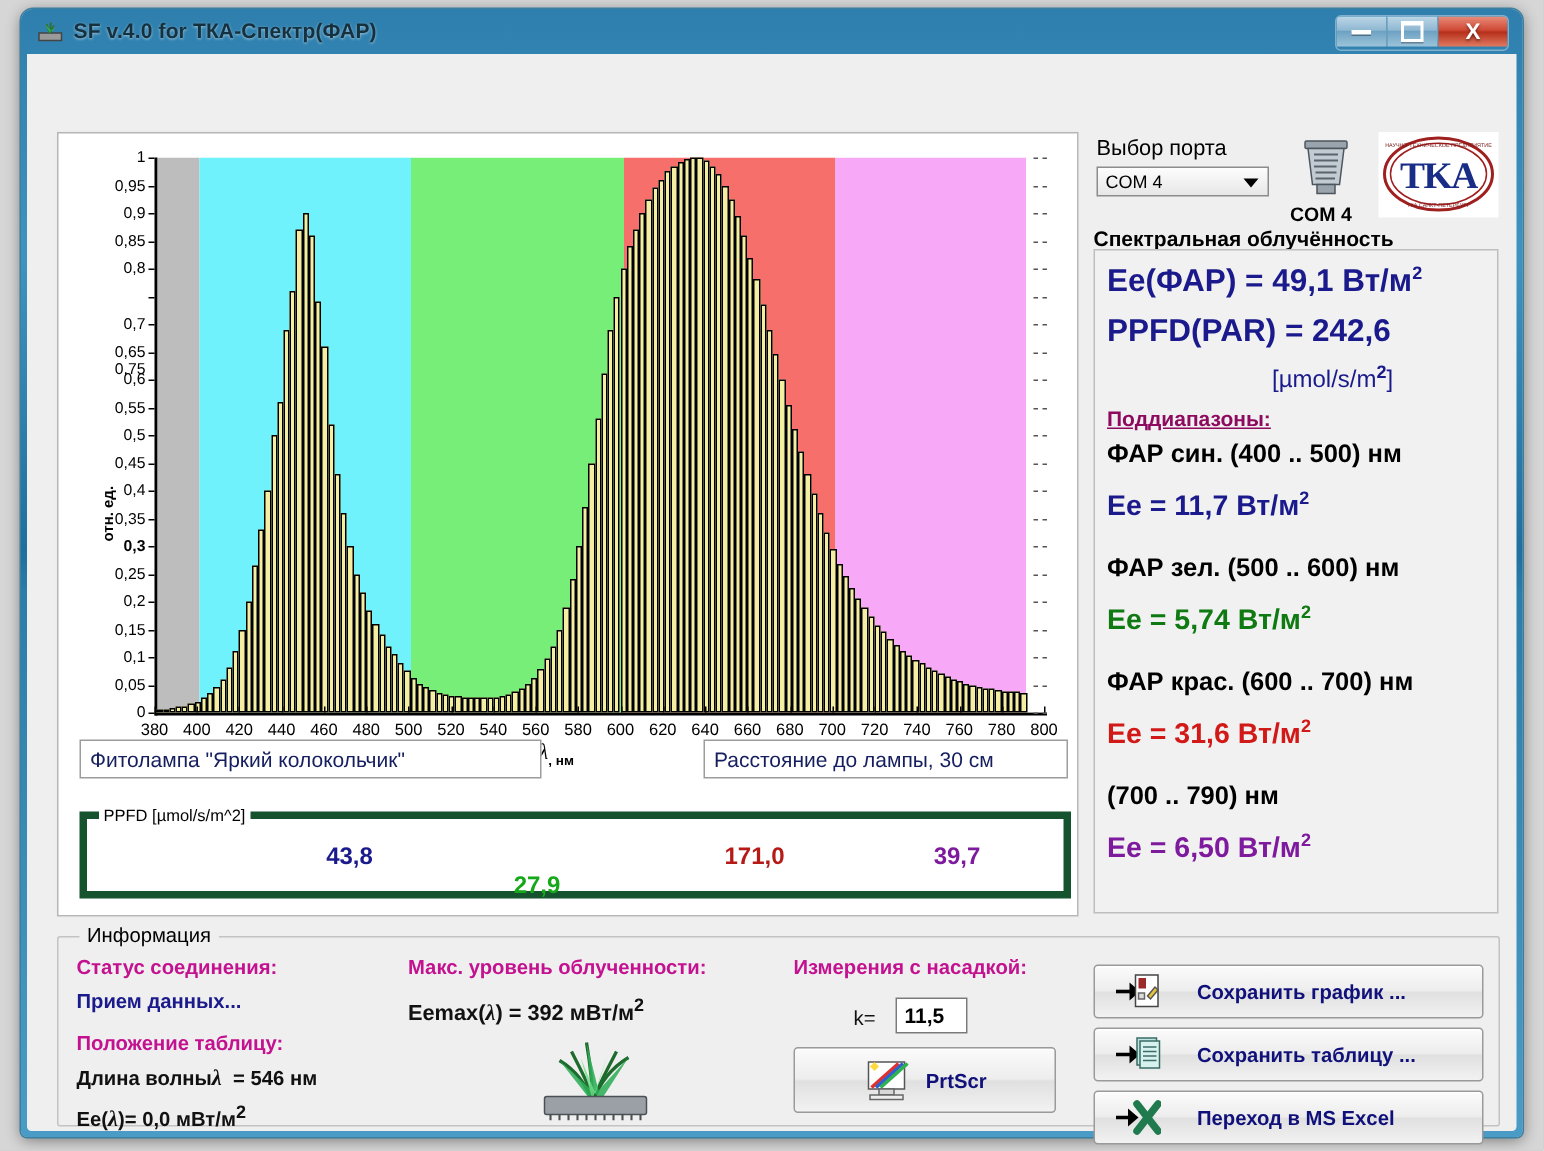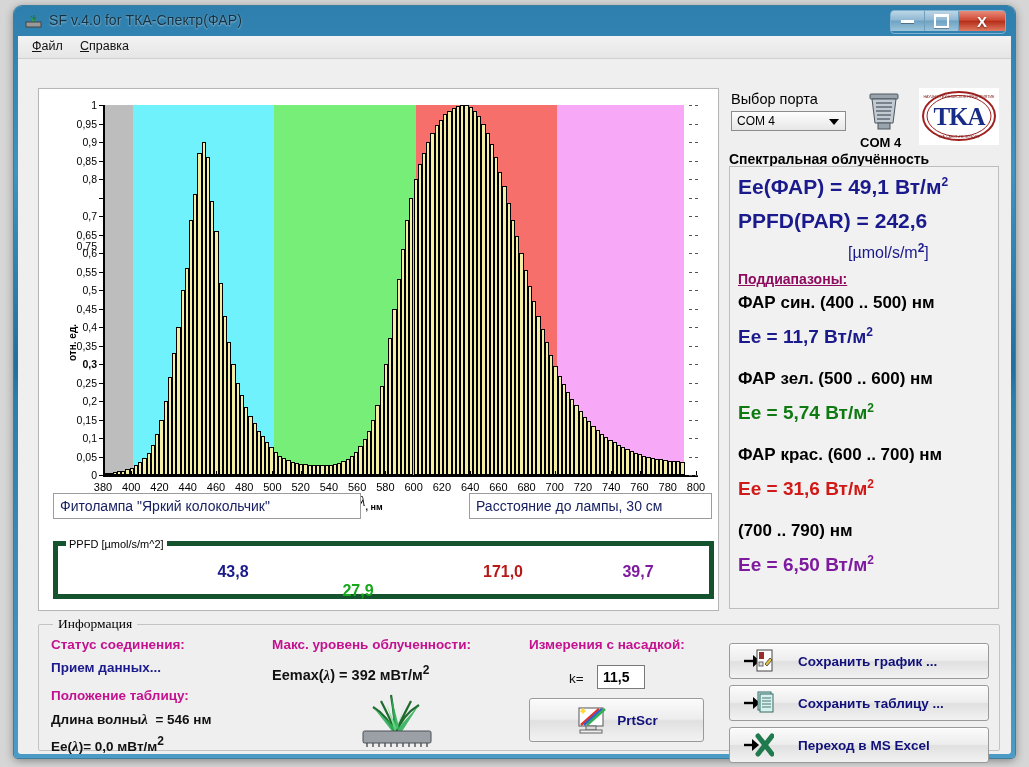--- a/index.html
+++ b/index.html
@@ -7,21 +7,21 @@
   #app{position:relative;width:1029px;height:767px;overflow:hidden;background:#d6d6d6;}
 
   
   .win{position:absolute;left:14px;top:6px;width:1001px;height:752px;
        border-radius:8px 8px 4px 4px;
        background:linear-gradient(180deg,#2e7fae 0%,#3f93bf 22%,#1f6f9f 48%,#2b7ea9 52%,#4a9cc6 100%);
        box-shadow:0 0 0 1px #3d7f9f, 0 2px 10px rgba(0,0,0,.45);}
   .titlebar{position:absolute;left:0;top:0;width:100%;height:30px;}
   .title-ico{position:absolute;left:11px;top:7px;width:17px;height:16px;}
   .title-text{position:absolute;left:35px;top:6px;font-size:14px;color:#15303e;
-       letter-spacing:.1px;text-shadow:0 1px 2px rgba(255,255,255,.55);white-space:nowrap;}
+       letter-spacing:.1px;text-shadow:0 1px 2px rgba(255,255,255,.55);white-space:nowrap;font-weight:bold;}
   .ctrlbox{position:absolute;right:9px;top:4px;height:22px;display:flex;
        border:1px solid #7fb0cd;border-radius:4px;overflow:hidden;
        box-shadow:inset 0 1px 0 rgba(255,255,255,.45);}
   .ctrl{width:33px;height:20px;display:flex;align-items:center;justify-content:center;
        background:linear-gradient(180deg,#bcd6e6 0%,#8fb8d2 45%,#6ea2c3 50%,#9cc4da 100%);
        border-right:1px solid #6f9fbd;position:relative;}
   .ctrl:last-child{border-right:none;width:46px;
        background:linear-gradient(180deg,#e88b7a 0%,#cf4a35 45%,#b62f1a 52%,#e07a60 100%);}
   .ctrl .m{width:13px;height:3px;background:#fff;box-shadow:0 1px 0 rgba(0,0,0,.35);}
   .ctrl .b{width:11px;height:9px;border:2px solid #fff;border-top-width:3px;box-shadow:0 1px 0 rgba(0,0,0,.3);}
@@ -84,21 +84,21 @@
   .mid{font-size:17px;font-weight:bold;color:#000;}
   .sup{font-size:12px;vertical-align:super;font-weight:bold;}
   .subrng{position:absolute;left:8px;font-size:14px;font-weight:bold;color:#8d0a5e;
       text-decoration:underline;}
   .units{position:absolute;font-size:16px;color:#1a1a8c;white-space:nowrap;}
 
   
   .infopanel{position:absolute;left:20px;top:588px;width:960px;height:125px;
       border:1px solid #c3c3c3;border-radius:2px;}
   .info-legend{position:absolute;left:14px;top:-9px;background:#efefef;padding:0 5px;
-      font-size:13.5px;color:#000;font-family:Liberation Serif, serif;}
+      font-size:13.5px;color:#000;}
   .lbl-pink{font-size:13.5px;font-weight:bold;color:#c3118f;white-space:nowrap;position:absolute;}
   .lbl-dark{font-size:13.5px;font-weight:bold;color:#111;white-space:nowrap;position:absolute;}
   .lam{font-family:"Liberation Serif",serif;font-style:italic;font-size:15px;}
 
   .kfield{position:absolute;border:1px solid #7a7a7a;background:#fff;
       font-size:14px;font-weight:bold;color:#000;display:flex;align-items:center;padding-left:5px;box-sizing:border-box;}
   .btn{position:absolute;border:1px solid #9a9a9a;border-radius:3px;
       background:linear-gradient(180deg,#fbfbfb 0%,#ededed 48%,#e0e0e0 52%,#f2f2f2 100%);
       box-shadow:inset 0 1px 0 #fff;display:flex;align-items:center;cursor:default;}
   .btn .bl{font-size:13.5px;font-weight:bold;color:#10107a;}
@@ -129,24 +129,20 @@
             <span class="b"></span>
           </div>
       <div class="ctrl">
             <span class="x">X</span>
           </div>
     </div>
   </div>
 
   <div class="client">
 
-    <div class="menubar">
-      <div class="menuitem" style="left:14px"><span class="u">Ф</span><span>айл</span></div>
-      <div class="menuitem" style="left:62px"><span class="u">С</span><span>правка</span></div>
-    </div>
 
     <div class="chartpanel">
       <div class="plotbox">
         <div class="axes" id="axes">
           <div class="bands" id="bands">
                 <div class="band" style="left: 0px; width: 28.2381px; background: rgb(189, 189, 189);"></div>
                 <div class="band" style="left: 28.2381px; width: 141.19px; background: rgb(111, 242, 251);"></div>
                 <div class="band" style="left: 169.429px; width: 141.19px; background: rgb(119, 238, 119);"></div>
                 <div class="band" style="left: 310.619px; width: 141.19px; background: rgb(247, 111, 107);"></div>
                 <div class="band" style="left: 451.81px; width: 127.071px; background: rgb(247, 168, 247);"></div>

